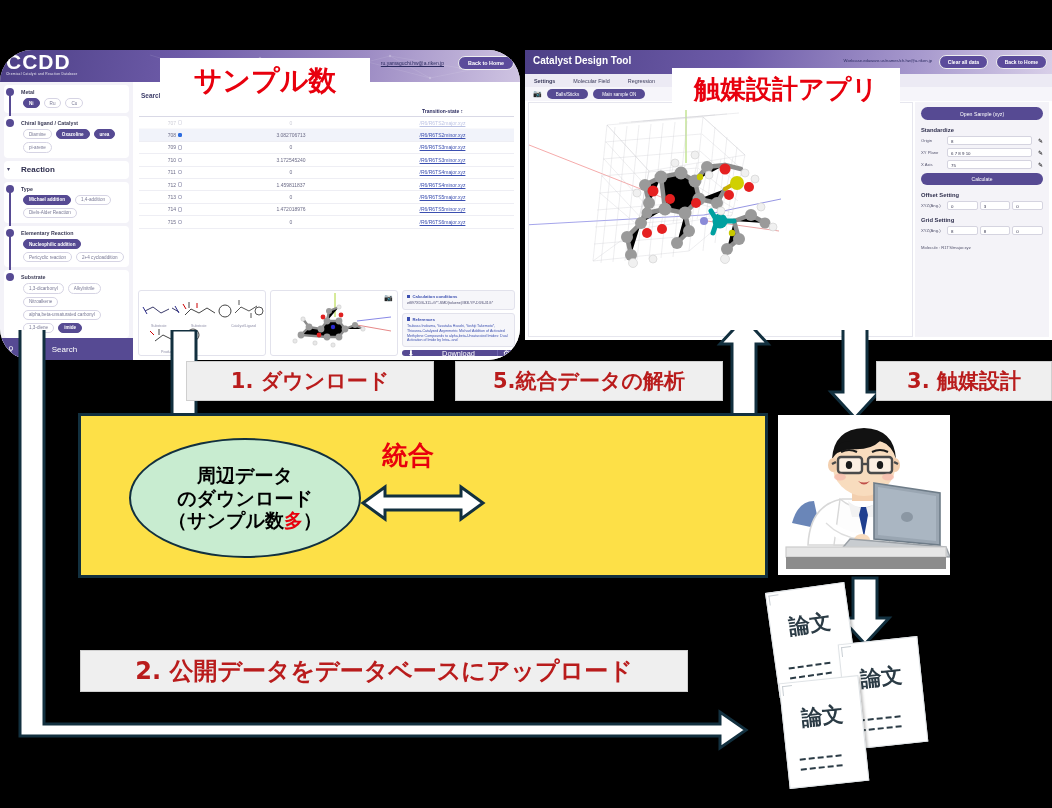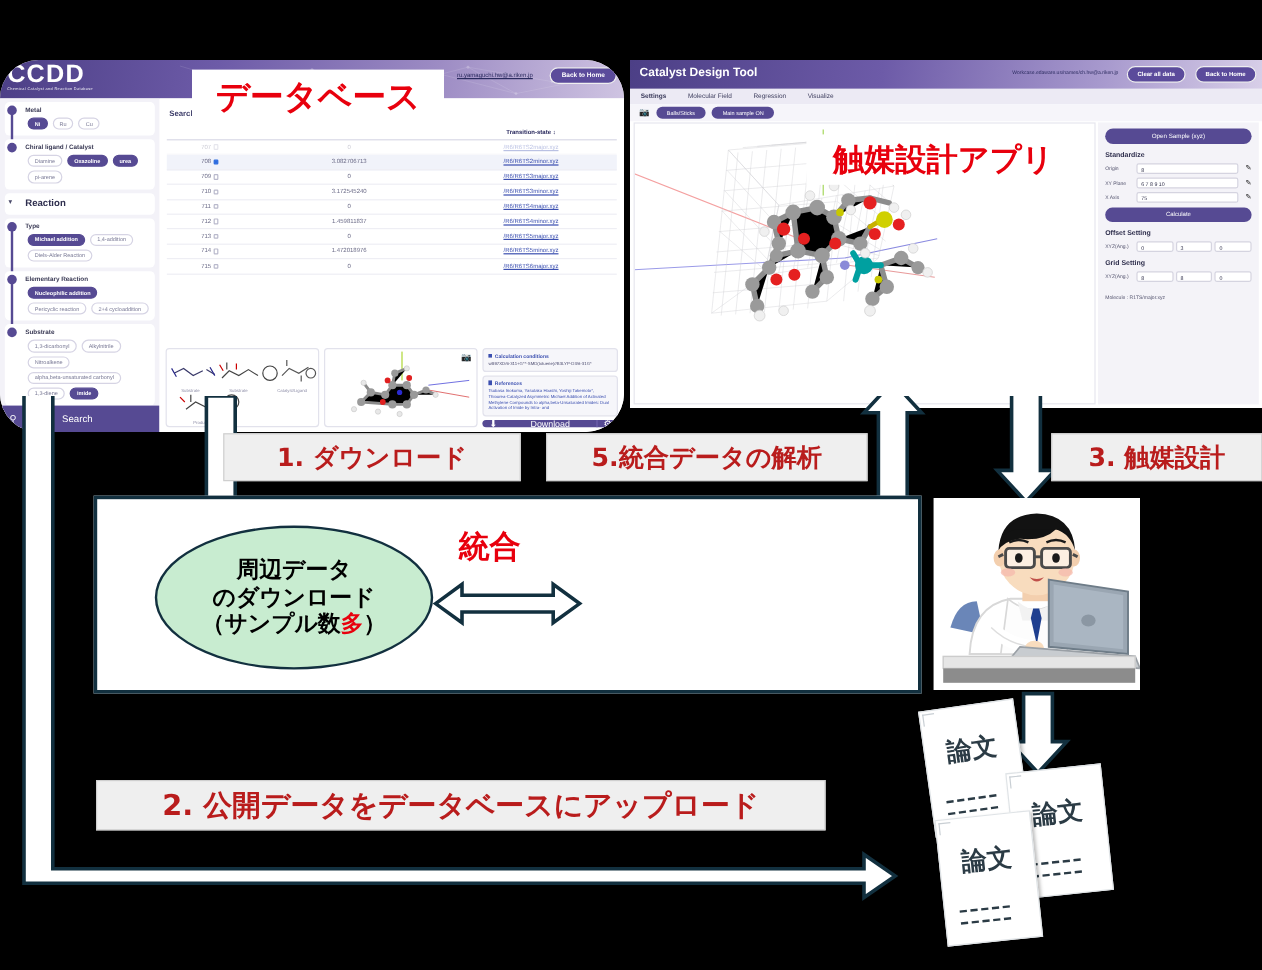--- a/index.html
+++ b/index.html
@@ -137,37 +137,37 @@
   .tri-in { flex:1; background:#fff; border:.7px solid #d5d4e0; border-radius:2px; font-size:4.4px; color:#33334d; padding:1.6px 3px; height:9px; }
   .mol-note { font-size:4.2px; color:#55556f; margin-top:10px; }
 
   
   .red-cap {
     background:#fff; color:#e8000d; font-weight:bold;
     font-family:"DejaVu Sans","Liberation Sans",sans-serif;
     display:flex; align-items:center; justify-content:center;
   }
   #cap-db { left:160px; top:58px; width:210px; height:45px; font-size:28px; }
-  #cap-cat { left:672px; top:68px; width:228px; height:42px; font-size:26px;margin-top:44px; }
+  #cap-cat { left:672px; top:68px; width:228px; height:42px; font-size:26px; }
 
   
   .step-lab {
     background:#efefef; color:#b91c1c; font-weight:bold; display:flex;
     align-items:center; justify-content:center;
     font-family:"DejaVu Sans","Liberation Sans",sans-serif;
     border:1px solid #cfcfcf;
   }
   #step1 { left:186px; top:361px; width:248px; height:40px; font-size:21px; }
   #step2 { left:455px; top:361px; width:268px; height:40px; font-size:21px; }
   #step3 { left:876px; top:361px; width:176px; height:40px; font-size:21px; }
   #step4 { left:80px; top:650px; width:608px; height:42px; font-size:24px; }
 
   #unified-box {
     left:78px; top:413px; width:690px; height:165px;
-    border:3px solid #12303f; background:#ffffff;
+    border:3px solid #12303f; background:#fde047;
   }
   .ellipse {
     position:absolute; display:flex; flex-direction:column; align-items:center;
     justify-content:center; border:2.5px solid #12303f; border-radius:50%;
     font-family:"DejaVu Sans","Liberation Sans",sans-serif;
     font-weight:bold; color:#000; line-height:1.18; text-align:center;
   }
   #ell-green { left:48px; top:22px; width:232px; height:120px; background:#c8ecd0; font-size:19px; }
   #ell-yellow { left:400px; top:22px; width:240px; height:120px; background:#fbb917; font-size:19px; }
   .em-red { color:#e8000d; }
@@ -655,21 +655,21 @@
       <span class="f-lab">XYZ(Ang.)</span>
       <span class="tri-in">8</span>
       <span class="tri-in">8</span>
       <span class="tri-in">0</span>
     </div>
 
     <div class="mol-note">Molecule : R1TS/major.xyz</div>
   </div>
 </div>
 
-<div class="abs red-cap" id="cap-db">データベース</div>
+<div class="abs red-cap" id="cap-db">サンプル数</div>
 <div class="abs red-cap" id="cap-cat">触媒設計アプリ</div>
 
 <svg class="abs" style="left:0;top:330px;width:1052px;height:478px;">
 
   <g fill="#ffffff" stroke="#12303f" stroke-width="3">
     <path d="M172 0 L196 0 L196 108 L208 108 L184 134 L160 108 L172 108 Z"></path>
   </g>
 
   <g fill="#ffffff" stroke="#12303f" stroke-width="3">
     <path d="M732 88 L756 88 L756 14 L768 14 L744 -12 L720 14 L732 14 Z"></path>

